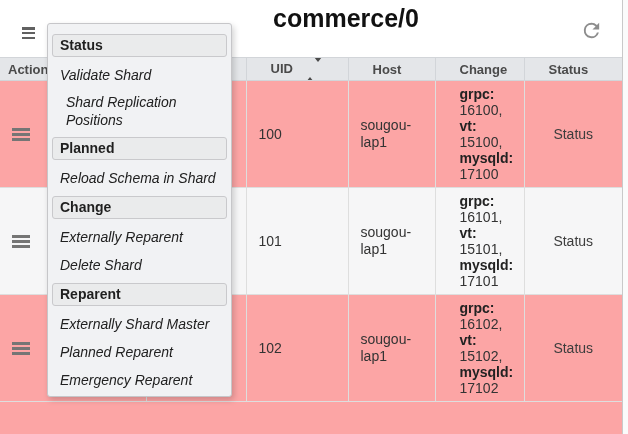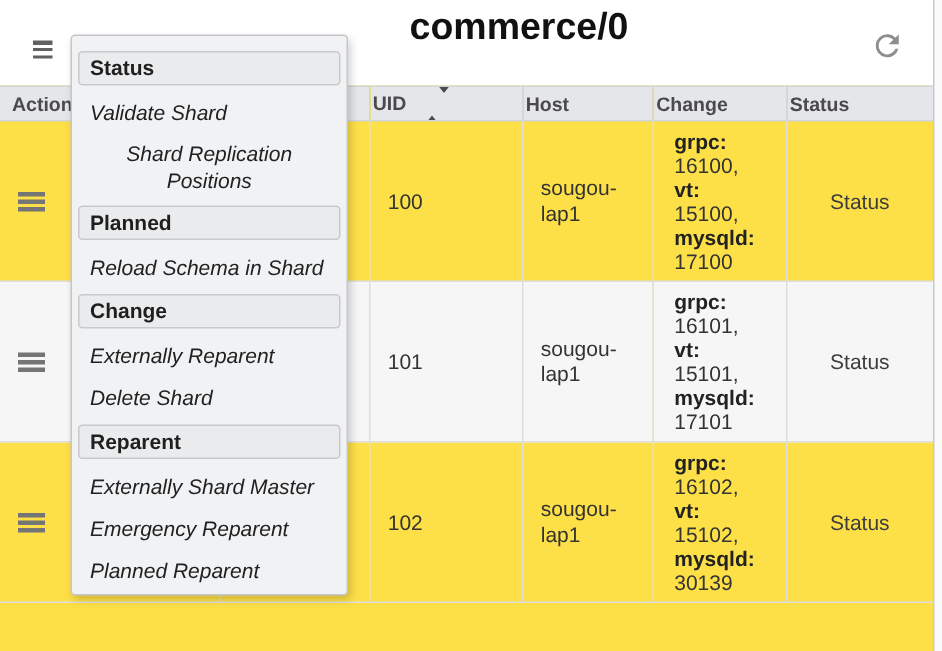--- a/index.html
+++ b/index.html
@@ -1,34 +1,34 @@
 <!DOCTYPE html>
 <html><head>
 <meta charset="utf-8">
 <style>
   * { margin:0; padding:0; box-sizing:border-box; }
   html,body { width:628px; height:434px; background:#fff; overflow:hidden; }
   body { font-family:"Liberation Sans", sans-serif; }
-  .app { position:relative; width:628px; height:434px; background:#fde047; }
+  .app { position:relative; width:628px; height:434px; background:#fca5a5; }
 
   
   .toolbar { position:absolute; top:0; left:0; width:622px; height:57px; background:#fff; }
   .hamburger-btn { position:absolute; left:20px; top:25px; width:18px; height:18px;
                    background:none; border:none; cursor:pointer; padding:2px 0; }
   .hamburger-btn .bar { display:block; width:13px; height:2.5px; background:#616161; margin:0 0 2.4px 2px; }
   .page-title { position:absolute; top:4px; left:50%; transform:translateX(calc(-50% + 35px));
                 font-size:25px; font-weight:bold; color:#111; white-space:nowrap; }
   .refresh-btn { position:absolute; left:578px; top:19px; width:26px; height:26px;
                  background:none; border:none; cursor:pointer; }
 
   
   .tablet-table { position:absolute; top:57px; left:0; width:622px; border-collapse:collapse;
                   table-layout:fixed; }
   .tablet-table th { background:#e4e6e9; height:23px; font-size:13px; font-weight:bold;
-                     color:#4a4a4a; text-align:left; padding:0 2px; white-space:nowrap;
+                     color:#4a4a4a; text-align:left; padding:0 24px; white-space:nowrap;
                      border:1px solid #d2d5d9; border-left-color:#f5f6f8; overflow:hidden; }
   .tablet-table th:first-child { border-left:none; padding:0 8px; }
   .tablet-table th:last-child { border-right:none; }
   .tablet-table td { border:1px solid #dedede; vertical-align:middle; font-size:14px;
                      color:#333; padding:0 12px; background-clip:padding-box; }
   .tablet-table td:first-child { border-left:none; }
   .tablet-table td:last-child { border-right:none; }
   .tablet-table tbody tr:nth-child(1) { height:91px; }
   .tablet-table tbody tr:nth-child(2) { height:87px; background:#f6f6f7; }
   .tablet-table tbody tr:nth-child(3) { height:88px; }
@@ -37,39 +37,39 @@
   .sort-icon .tri-up { width:0; height:0; border-left:4px solid transparent;
                        border-right:4px solid transparent; border-bottom:5px solid #4a4a4a;
                        margin-bottom:3px; }
   .sort-icon .tri-down { width:0; height:0; border-left:4px solid transparent;
                          border-right:4px solid transparent; border-top:5px solid #4a4a4a; }
 
   .row-actions-btn { background:none; border:none; cursor:pointer; padding:0; display:block; }
   .row-actions-btn .bar { display:block; width:18px; height:3px; background:#757575; margin-bottom:2px; }
   .row-actions-btn .bar:last-child { margin-bottom:0; }
 
-  td.ports-cell { padding:5px 14px; line-height:16px; font-size:14px; }
+  td.ports-cell { padding:5px 24px; line-height:16px; font-size:14px; }
   td.ports-cell b { color:#222; }
   td.status-cell { text-align:center; color:#3d3d3d; }
   td.host-cell { line-height:17px; }
 
   
   .scroll-strip { position:absolute; top:0; right:0; width:6px; height:434px;
                   background:#fbfbfb; border-left:1px solid #c9c9c9; }
 
   
   .dropdown-menu { position:absolute; left:47px; top:23px; width:185px; z-index:10;
                    background:#f1f2f4; border:1px solid #c6c6c9; border-radius:3px;
                    box-shadow:2px 3px 6px rgba(0,0,0,0.18); padding:6px 4px 2px; }
   .menu-section-header { background:#eaebec; border:1px solid #c9c9cc; border-radius:3px;
                          height:23px; line-height:21px; font-size:14px; font-weight:bold;
                          color:#1f1f1f; padding:0 7px; margin:4px 0; white-space:nowrap; overflow:hidden; }
   .menu-item { min-height:28px; display:flex; align-items:center; padding:0 8px;
                font-size:14px; color:#212121; cursor:pointer;font-style:italic; }
-  .menu-item.centered { justify-content:center; text-align:center; padding:4px 14px; line-height:18px; }
+  .menu-item.centered { justify-content:center; padding:4px 14px; line-height:18px; }
 </style>
 </head>
 <body>
 
 <div class="app">
 
   <div class="toolbar">
     <button class="hamburger-btn">
       <span class="icon">
         <span class="bar"></span><span class="bar"></span><span class="bar"></span>
@@ -166,21 +166,21 @@
         </td>
         <td></td>
         <td>102</td>
         <td class="host-cell">sougou-lap1</td>
         <td class="ports-cell">
           <b>grpc:</b>
           <span>16102,</span>
           <b>vt:</b>
           <span>15102,</span>
           <b>mysqld:</b>
-          <span>30139</span>
+          <span>17102</span>
         </td>
         <td class="status-cell">
           <span>Status</span>
         </td>
       </tr>
     </tbody>
   </table>
 
   <div class="scroll-strip"></div>
 
@@ -188,17 +188,17 @@
     <div class="menu-section-header">Status</div>
     <div class="menu-item">Validate Shard</div>
     <div class="menu-item centered">Shard Replication Positions</div>
     <div class="menu-section-header">Planned</div>
     <div class="menu-item">Reload Schema in Shard</div>
     <div class="menu-section-header">Change</div>
     <div class="menu-item">Externally Reparent</div>
     <div class="menu-item">Delete Shard</div>
     <div class="menu-section-header">Reparent</div>
     <div class="menu-item">Externally Shard Master</div>
+    <div class="menu-item">Planned Reparent</div>
     <div class="menu-item">Emergency Reparent</div>
-    <div class="menu-item">Planned Reparent</div>
   </div>
 
 </div>
 
 </body></html>

